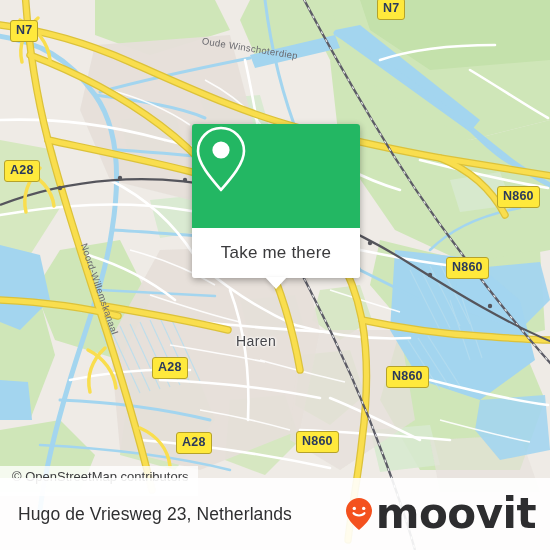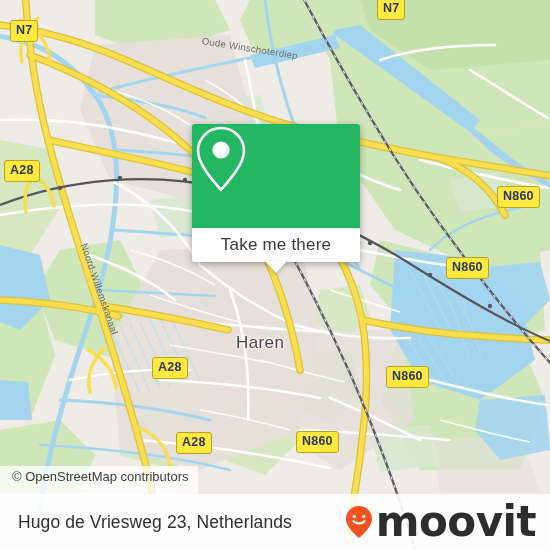--- a/index.html
+++ b/index.html
@@ -27,21 +27,21 @@
     padding:3px 5px 4px 5px;
     letter-spacing:.2px;
     white-space:nowrap;
     font-family:"Liberation Sans","DejaVu Sans",sans-serif;
   }
 
   
   .place{
     position:absolute;
     color:#46464a;
-    font-size:17px;
+    font-size:14px;
     letter-spacing:.4px;
     white-space:nowrap;
     text-shadow:0 0 3px #fff,0 0 3px #fff,0 0 2px #fff;
   }
   .waterlabel{
     position:absolute;
     color:#6b6b70;
     font-size:9.5px;
     white-space:nowrap;
     letter-spacing:.3px;
@@ -61,21 +61,21 @@
   .card-top{
     background:#23b763;
     height:104px;
     border-radius:3px 3px 0 0;
     display:flex;align-items:center;justify-content:center;
   }
   .pin-svg{display:block;}
   .card-bottom{
     position:relative;
     background:#ffffff;
-    height:34px;
+    height:50px;
     border-radius:0 0 3px 3px;
     display:flex;align-items:center;justify-content:center;
   }
   .card-bottom .cta{
     color:#3a3a3c;
     font-size:17px;
     letter-spacing:.2px;
     white-space:nowrap;
   }
   .tail{
@@ -97,21 +97,21 @@
     color:#3b3b3d;
     font-size:13px;
     padding:3px 9px 12px 12px;
     white-space:nowrap;
     z-index:25;
   }
 
   
   .bottombar{
     position:absolute;
-    left:0;right:0;bottom:0;height:56px;
+    left:0;right:0;bottom:0;height:72px;
     background:rgba(255,255,255,.90);
     z-index:26;
     display:flex;align-items:center;
   }
   .addr{
     position:absolute;
     left:18px;top:50%;transform:translateY(-50%);
     font-size:17.5px;
     color:#2f2f31;
     letter-spacing:.1px;

